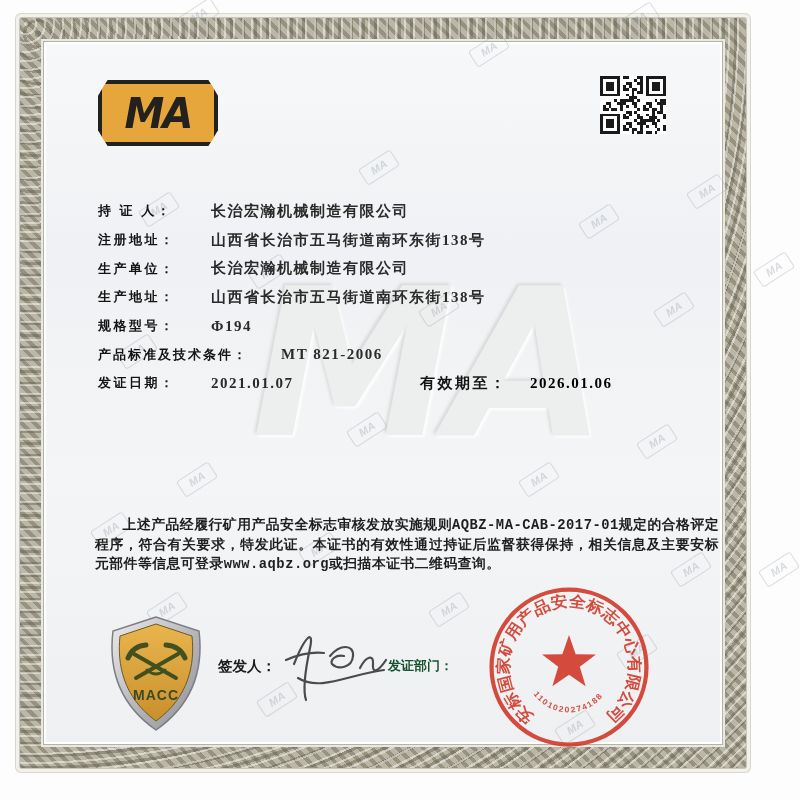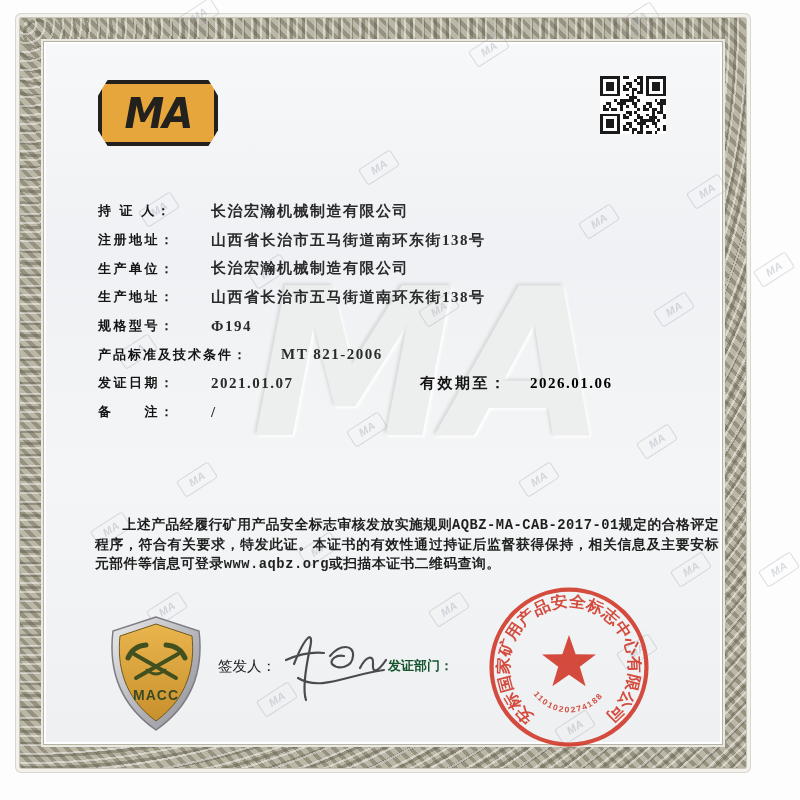--- a/index.html
+++ b/index.html
@@ -54,21 +54,21 @@
   .pair2-label{position:absolute;left:322px;font-size:15px;font-weight:bold;color:#141414;letter-spacing:2.5px;}
   .pair2-value{position:absolute;left:432px;font-family:Liberation Serif, serif;
     font-weight:bold;font-size:15px;color:#000000;letter-spacing:1.5px;}
 
   .statement{position:absolute;left:95px;top:516px;width:624px;font-family:Liberation Mono, monospace;
     font-weight:bold;font-size:13.8px;line-height:19.5px;color:#1f1f1f;text-indent:2em;
     text-align:justify;letter-spacing:.5px;}
 
   
   .badge{position:absolute;left:100px;top:614px;width:112px;height:120px;}
-  .sign-label{position:absolute;left:218px;top:657px;font-size:14.5px;font-weight:normal;color:#1c1c1c;}
+  .sign-label{position:absolute;left:218px;top:657px;font-size:14.5px;font-weight:bold;color:#1c1c1c;}
   .signature{position:absolute;left:280px;top:626px;width:120px;height:80px;}
   .dept-label{position:absolute;left:388px;top:657px;font-size:13px;font-weight:bold;color:#14532d;}
   .seal{position:absolute;left:482px;top:584px;width:174px;height:170px;opacity:.9;}
 </style>
 </head>
 <body>
 
 <div class="page">
 
   <div class="frame">
@@ -265,24 +265,20 @@
       <div class="frow">
         <span class="flabel">产品标准及技术条件：</span>
         <span class="fvalue" style="margin-left: 33px;">MT 821-2006</span>
       </div>
       <div class="frow">
         <span class="flabel fixed">发证日期：</span>
         <span class="fvalue">2021.01.07</span>
         <span class="pair2-label">有效期至：</span>
         <span class="pair2-value">2026.01.06</span>
       </div>
-      <div class="frow">
-        <span class="flabel fixed">备　　注：</span>
-        <span class="fvalue">/</span>
-      </div>
     </div>
 
   <div class="statement">上述产品经履行矿用产品安全标志审核发放实施规则AQBZ-MA-CAB-2017-01规定的合格评定程序，符合有关要求，特发此证。本证书的有效性通过持证后监督获得保持，相关信息及主要安标元部件等信息可登录www.aqbz.org或扫描本证书二维码查询。</div>
 
   <svg class="badge" viewBox="0 0 112 120">
     <defs>
       <linearGradient id="gSil" x1="0" y1="0" x2="1" y2="1">
         <stop offset="0" stop-color="#ececee"></stop>
           <stop offset=".5" stop-color="#b9b9bf"></stop>
           <stop offset="1" stop-color="#8f8f96"></stop>

